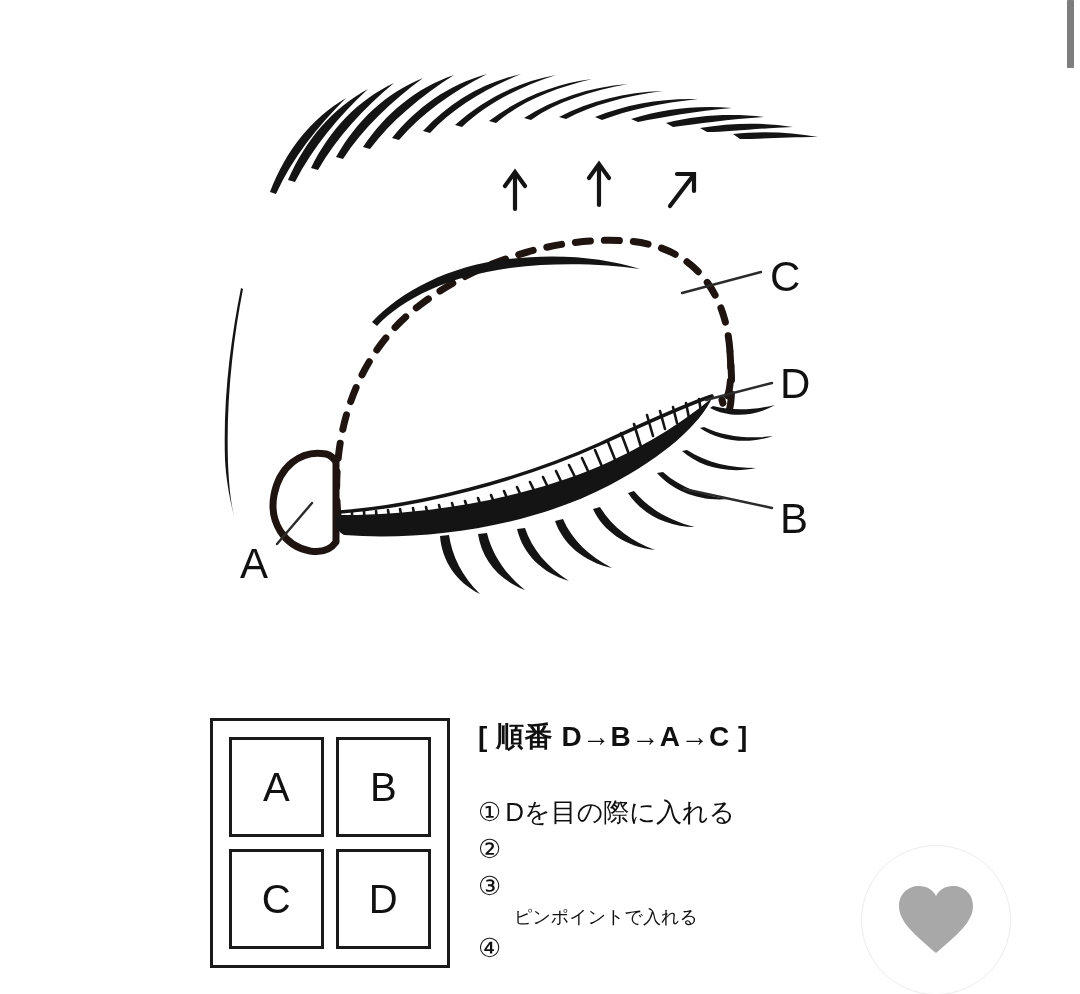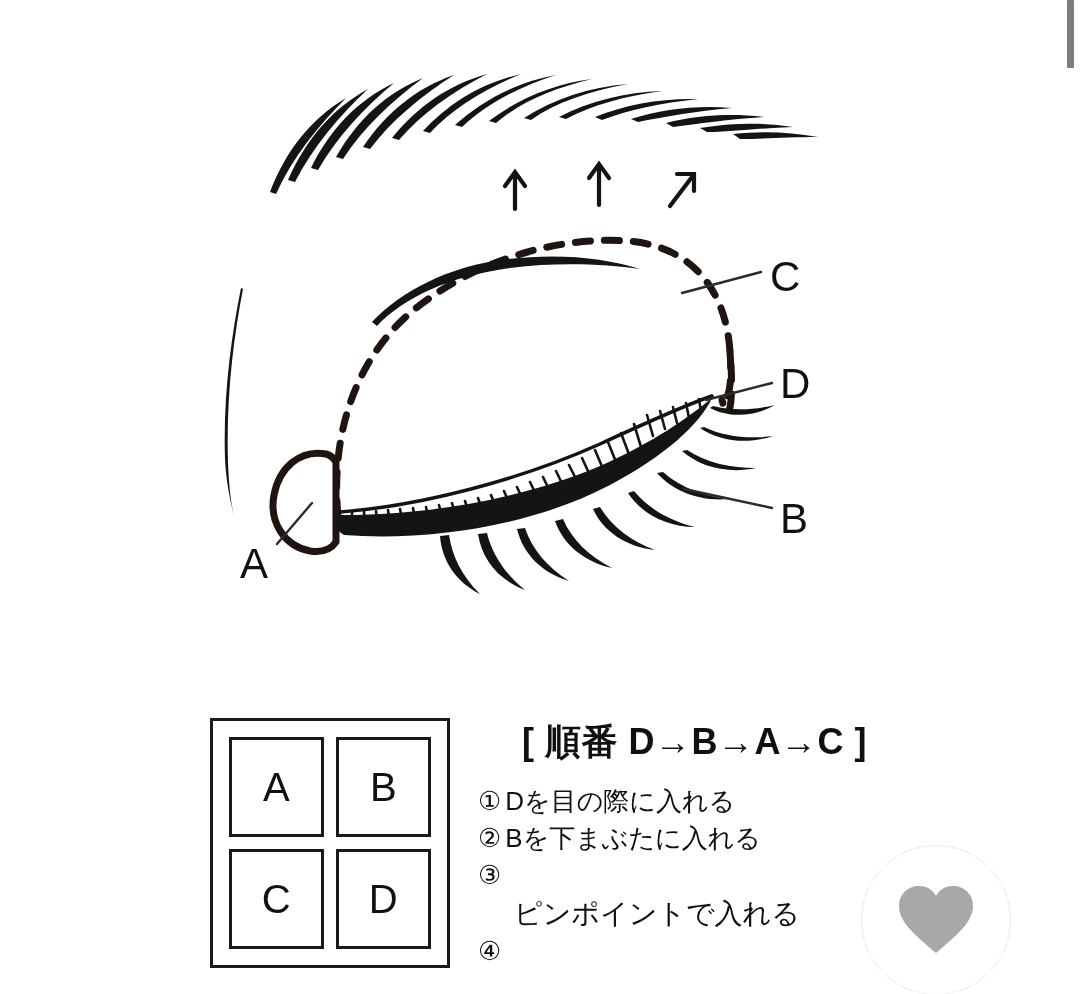--- a/index.html
+++ b/index.html
@@ -93,45 +93,45 @@
   }
 
   
   #instructions {
     position: absolute;
     left: 478px;
     top: 18px;
     width: 420px;
   }
   #order-heading {
-    font-size: 36px;
+    font-size: 28px;
     font-weight: bold;
     color: #101010;
     letter-spacing: 0.5px;
     margin-bottom: 16px;
     white-space: nowrap;
-    margin-left: 44px;
   }
   .step {
     display: flex;
     align-items: baseline;
     font-size: 26px;
     line-height: 1.42;
     color: #101010;
     white-space: nowrap;
   }
   .step-marker {
     flex: 0 0 auto;
     margin-right: 4px;
   }
   .step-text {
     flex: 0 1 auto;
+    margin-top: 22px;
   }
   .step-cont {
-    font-size: 28px;
+    font-size: 18px;
     line-height: 1.42;
     color: #101010;
     padding-left: 36px;
     white-space: nowrap;
   }
 
   
   #favorite-button {
     position: absolute;
     left: 861px;
@@ -293,21 +293,20 @@
     <div id="instructions">
       <div id="order-heading">[ 順番 D→B→A→C ]</div>
 
       <div class="step">
         <span class="step-marker">①</span>
         <span class="step-text">Dを目の際に入れる</span>
       </div>
 
       <div class="step">
         <span class="step-marker">②</span>
-        <span class="step-text">Bを下まぶたに入れる</span>
       </div>
 
       <div class="step">
         <span class="step-marker">③</span>
       </div>
       <div class="step-cont">ピンポイントで入れる</div>
 
       <div class="step">
         <span class="step-marker">④</span>
       </div>

